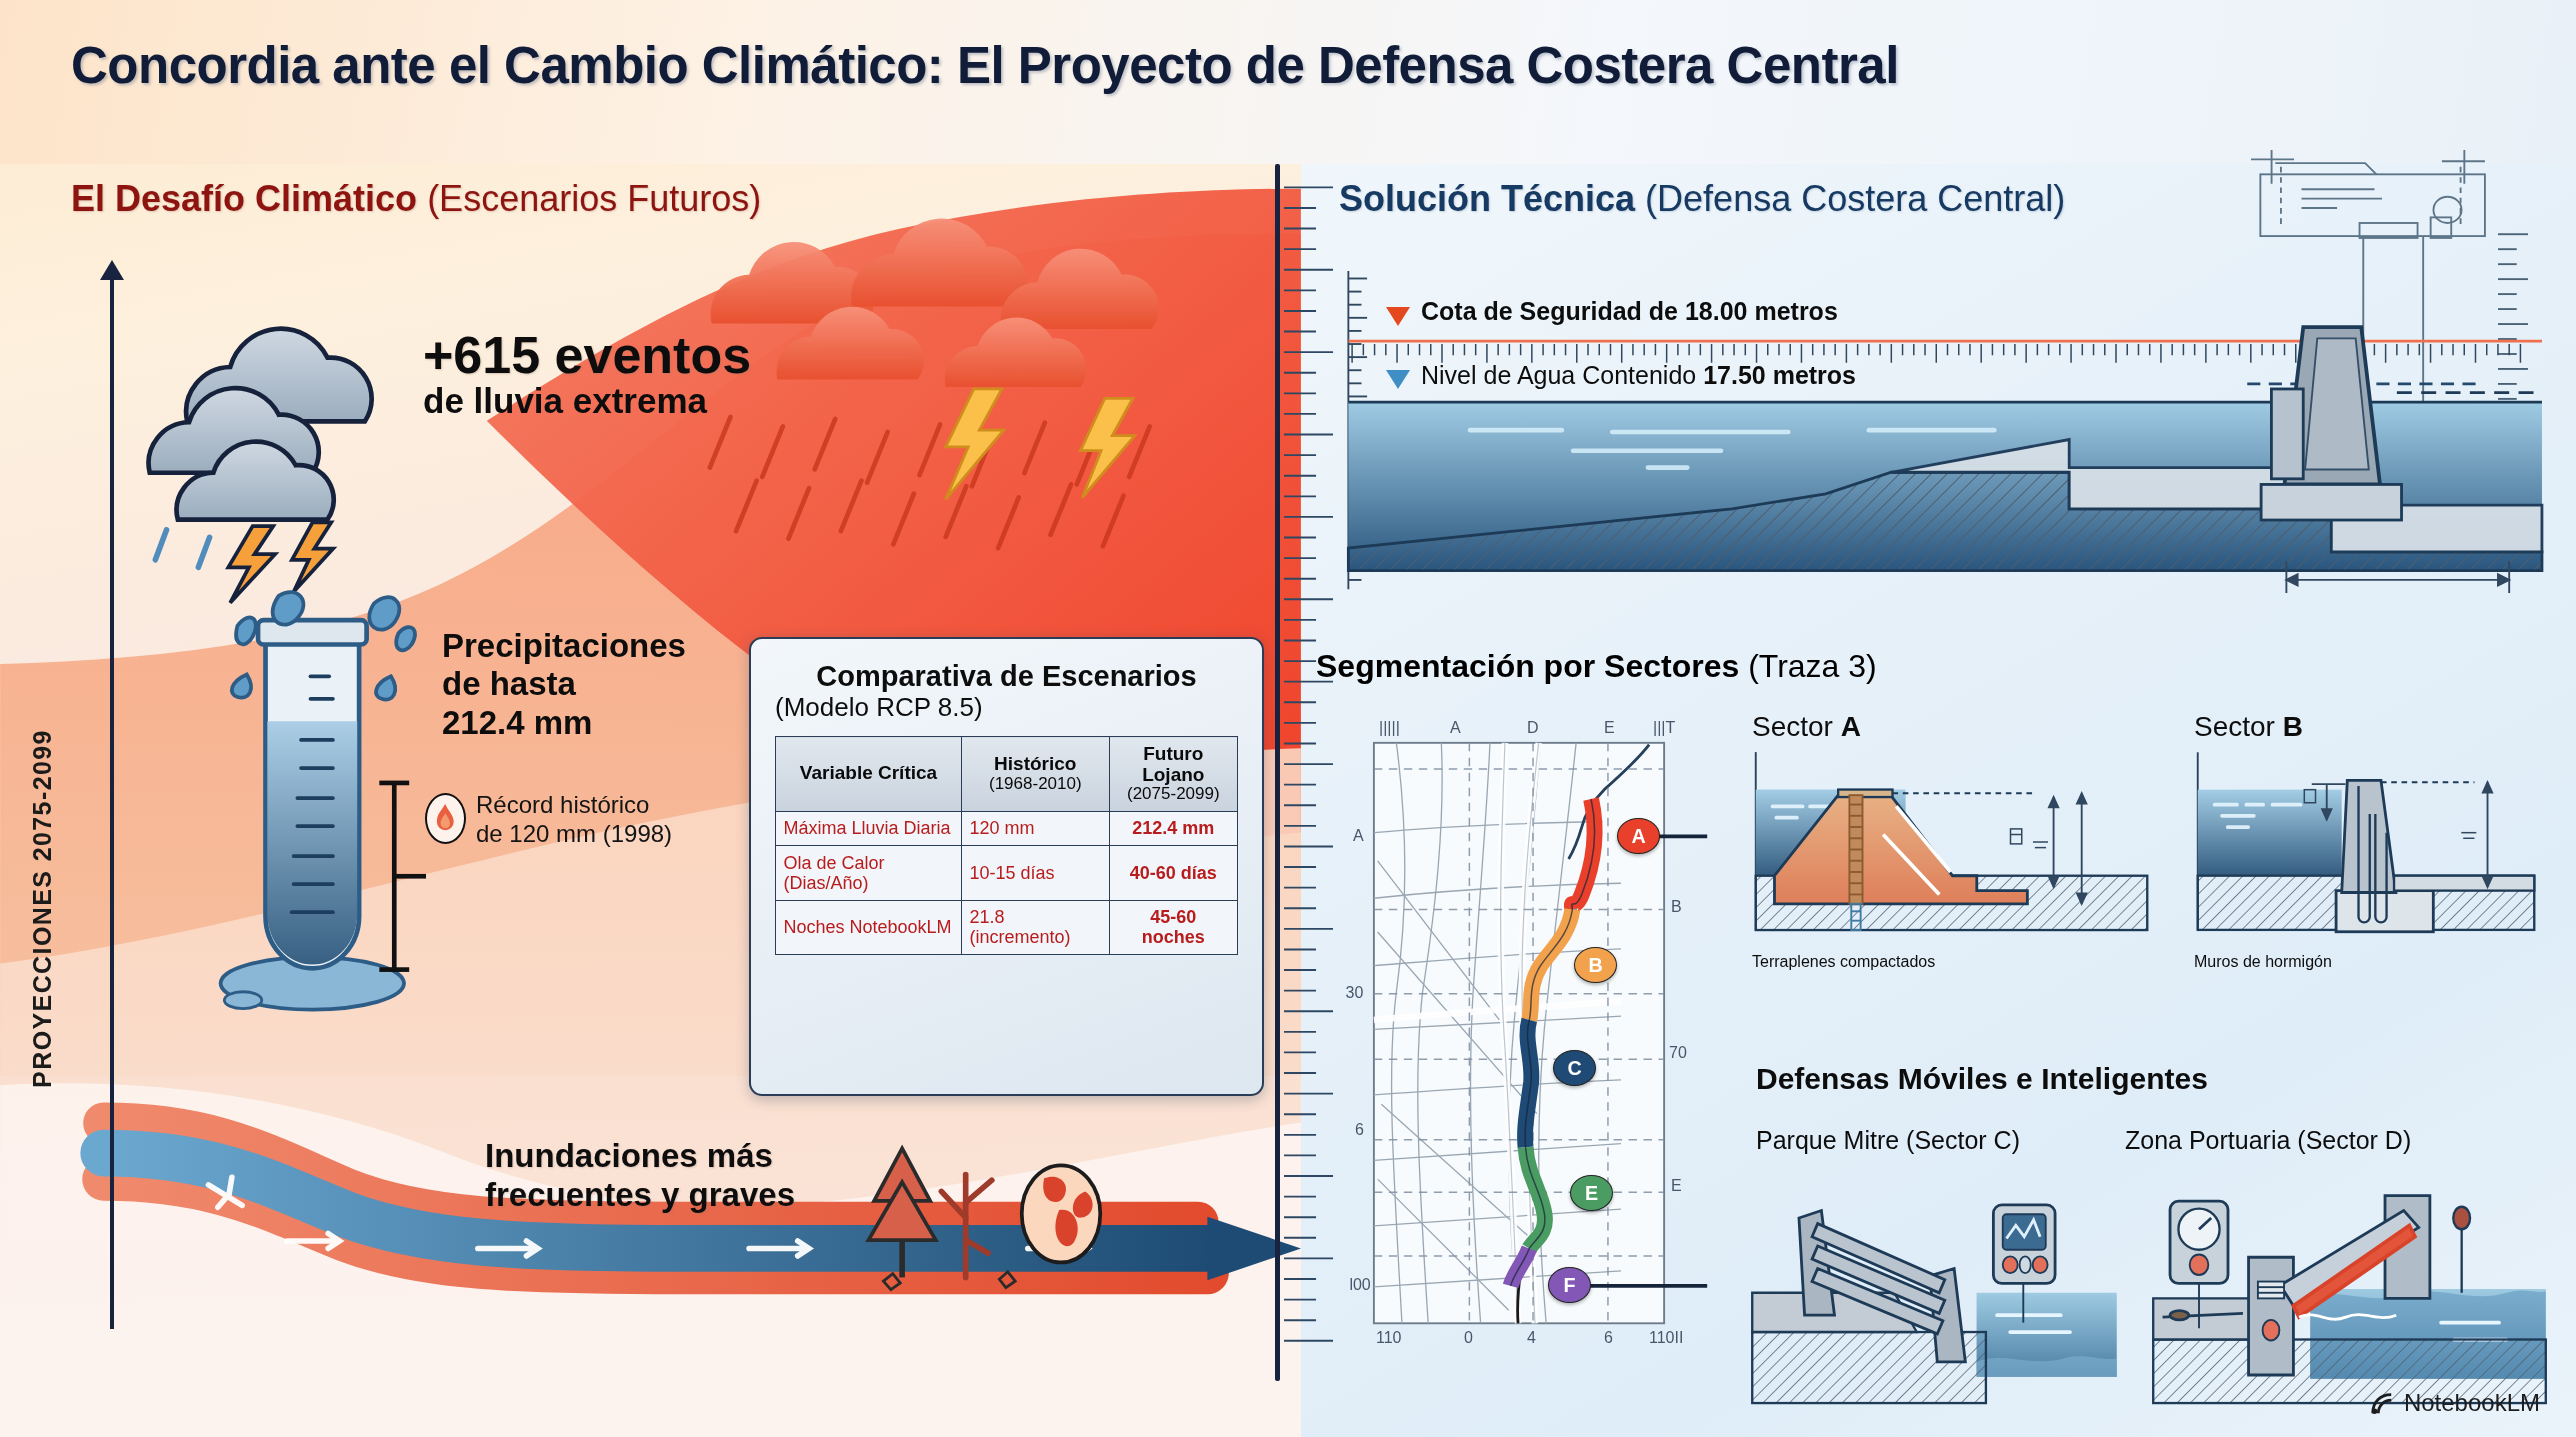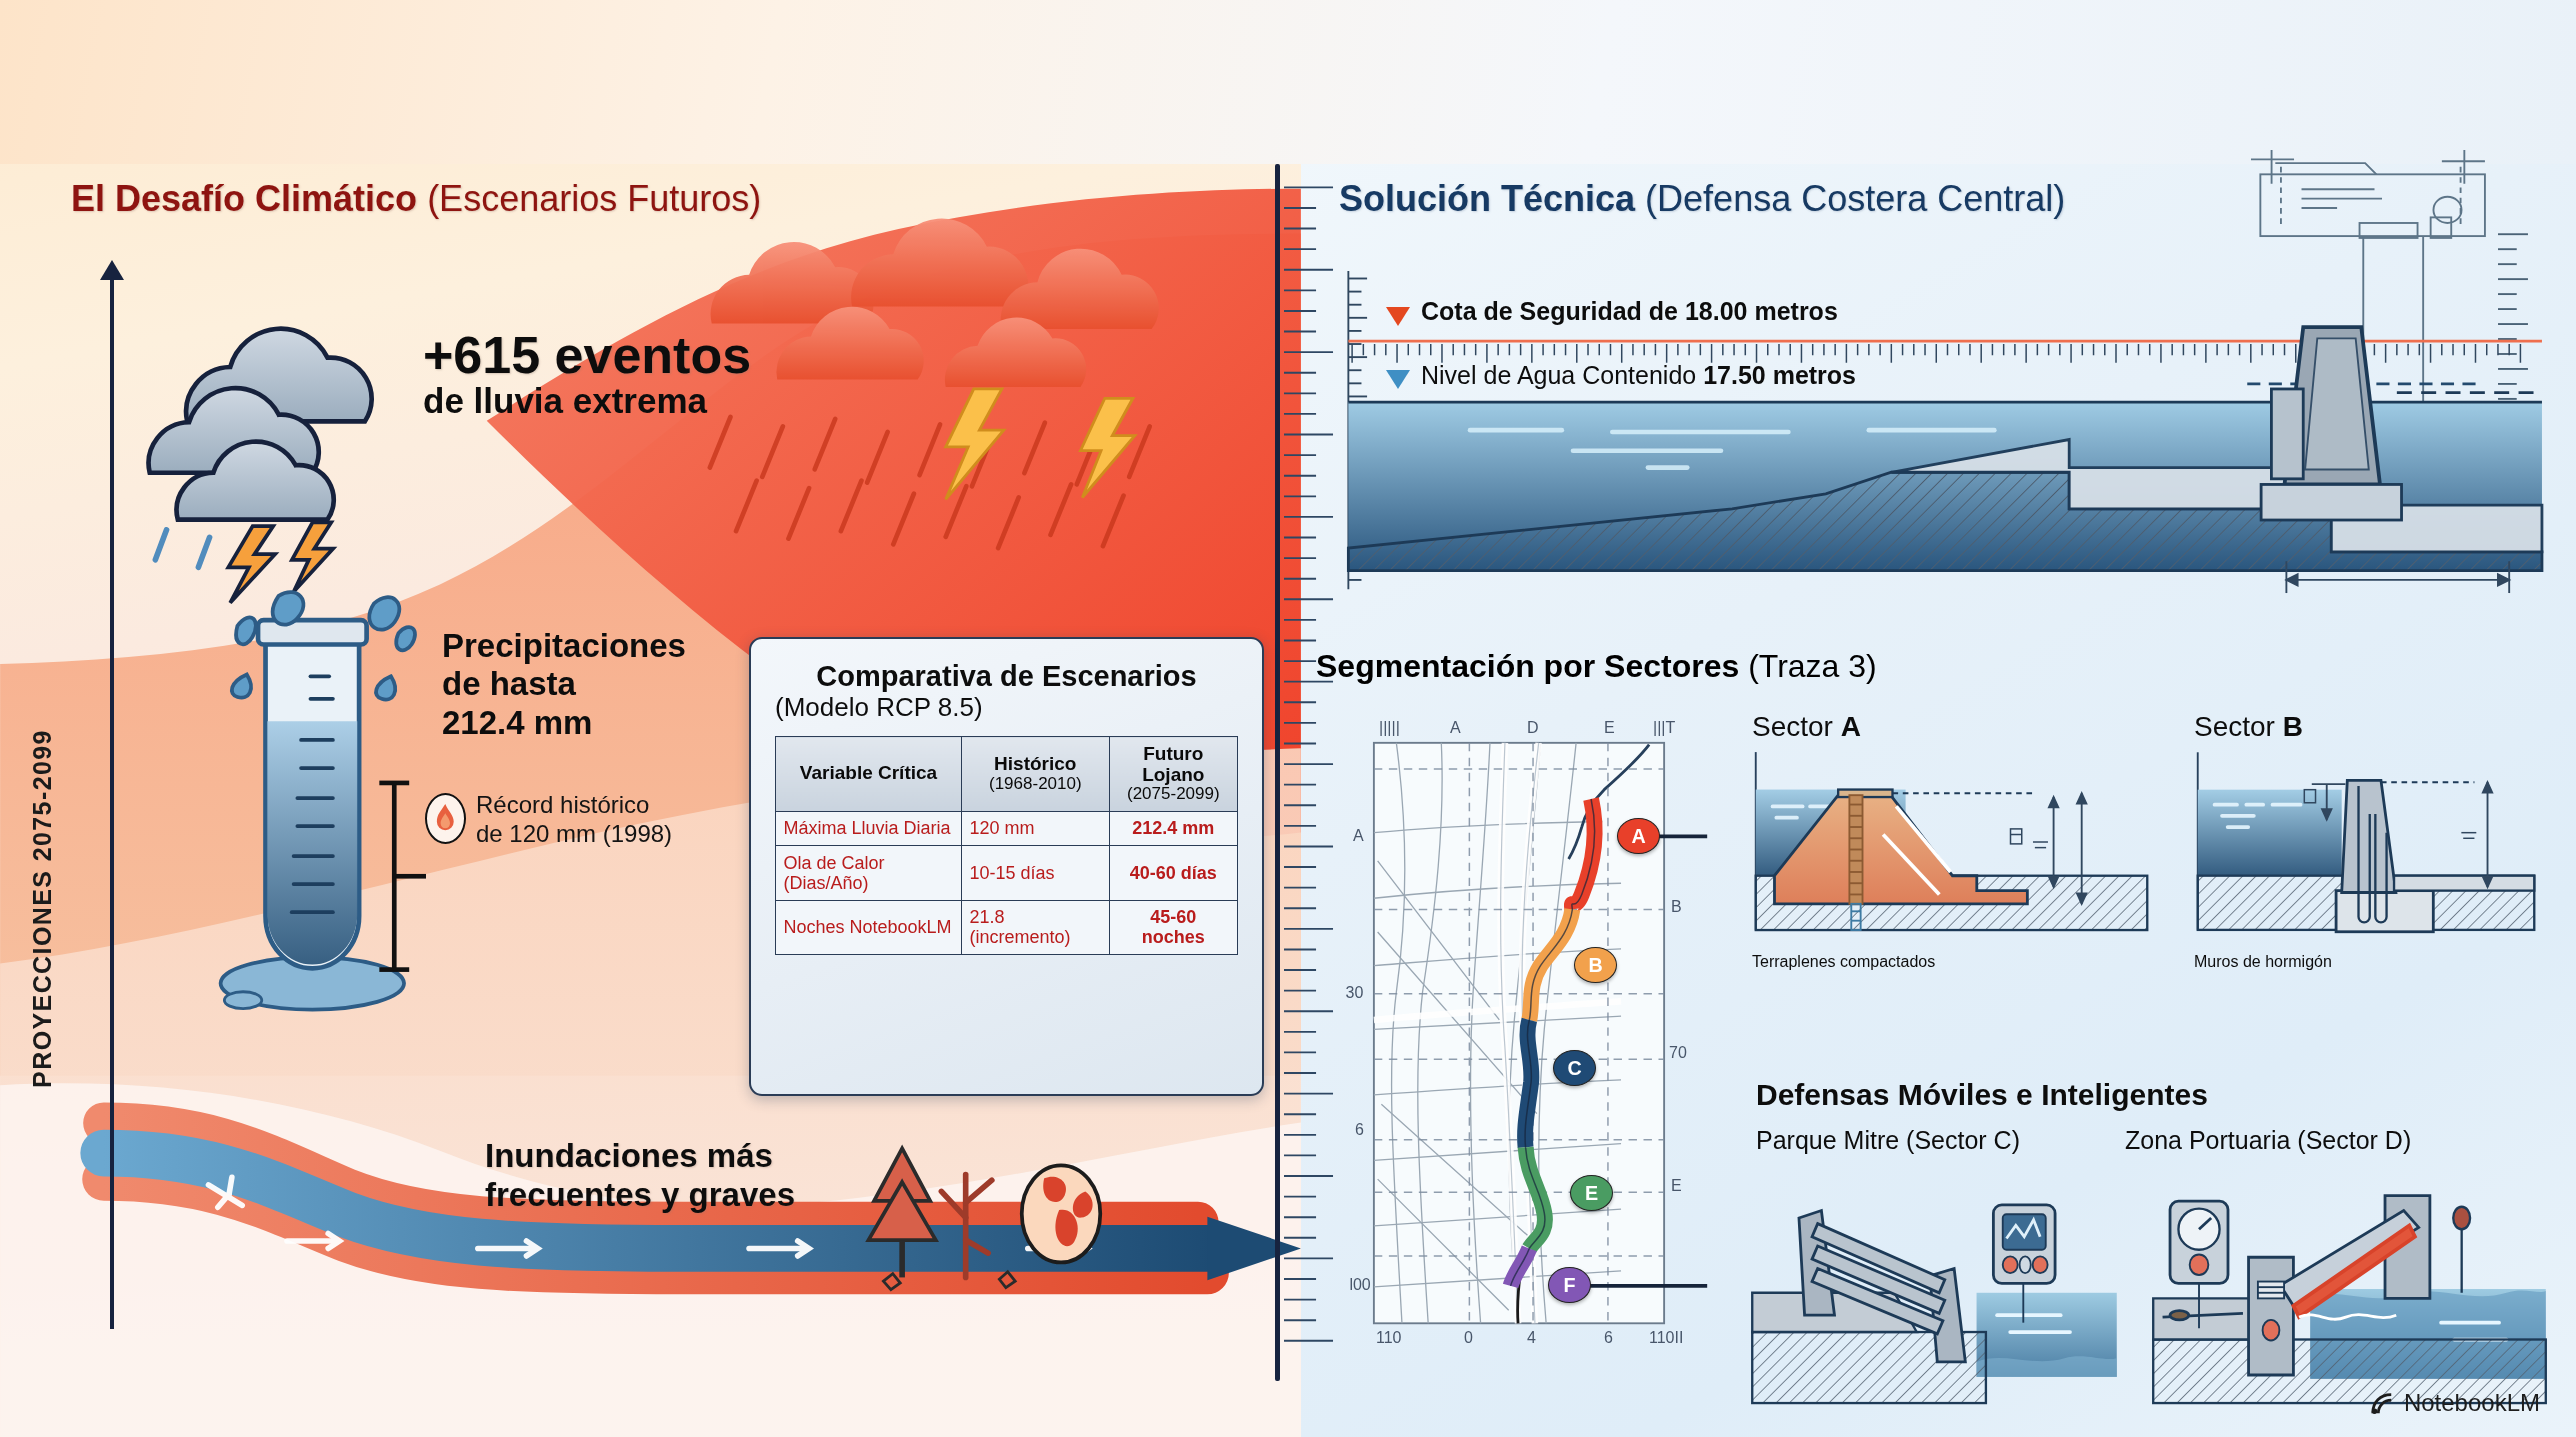--- a/index.html
+++ b/index.html
@@ -141,21 +141,21 @@
     box-shadow:0 1.9px 3.7px rgba(0,0,0,.3);
   }
 
   
   .sd{ position:absolute; }
   .sd-title{ font-size:28px; color:#0d0d0d; white-space:nowrap; }
   .sd-title b{ font-weight:bold; }
   .sd-cap{ font-size:16px; color:#0d0d0d; white-space:nowrap; }
 
   #def-heading{ position:absolute; left:1756px; top:1062px; font-size:30px; font-weight:bold;
-     color:#0d0d0d; white-space:nowrap;margin-top:16px; }
+     color:#0d0d0d; white-space:nowrap; }
   .mob-cap{ position:absolute; font-size:25px; color:#0d0d0d; white-space:nowrap; }
 
   
   .wm{
     position:absolute; right:36px; bottom:20.6px;
     display:flex; align-items:center; gap:9.4px;
     font-size:24px; color:#1d1d1d;
   }
 
   svg{ display:block; overflow:visible; }
@@ -399,20 +399,21 @@
       <line x1="0" y1="1110" x2="34" y2="1110"></line>
         <line x1="0" y1="1132" x2="34" y2="1132"></line>
       <line x1="0" y1="1154" x2="52" y2="1154"></line>
         <line x1="0" y1="1176" x2="34" y2="1176"></line>
       <line x1="0" y1="1198" x2="34" y2="1198"></line>
         <line x1="0" y1="1220" x2="34" y2="1220"></line>
       <line x1="0" y1="1242" x2="52" y2="1242"></line>
     </g>
   </svg>
 
+  <div class="main-title">Concordia ante el Cambio Climático: El Proyecto de Defensa Costera Central</div>
 
   <div class="sec-h" id="left-heading">
     <span class="b">El Desafío Climático</span>
     <span class="n">(Escenarios Futuros)</span>
   </div>
 
   <div class="vaxis"></div>
   <div class="vaxis-head"></div>
   <div class="vaxis-label">PROYECCIONES 2075-2099</div>
 

